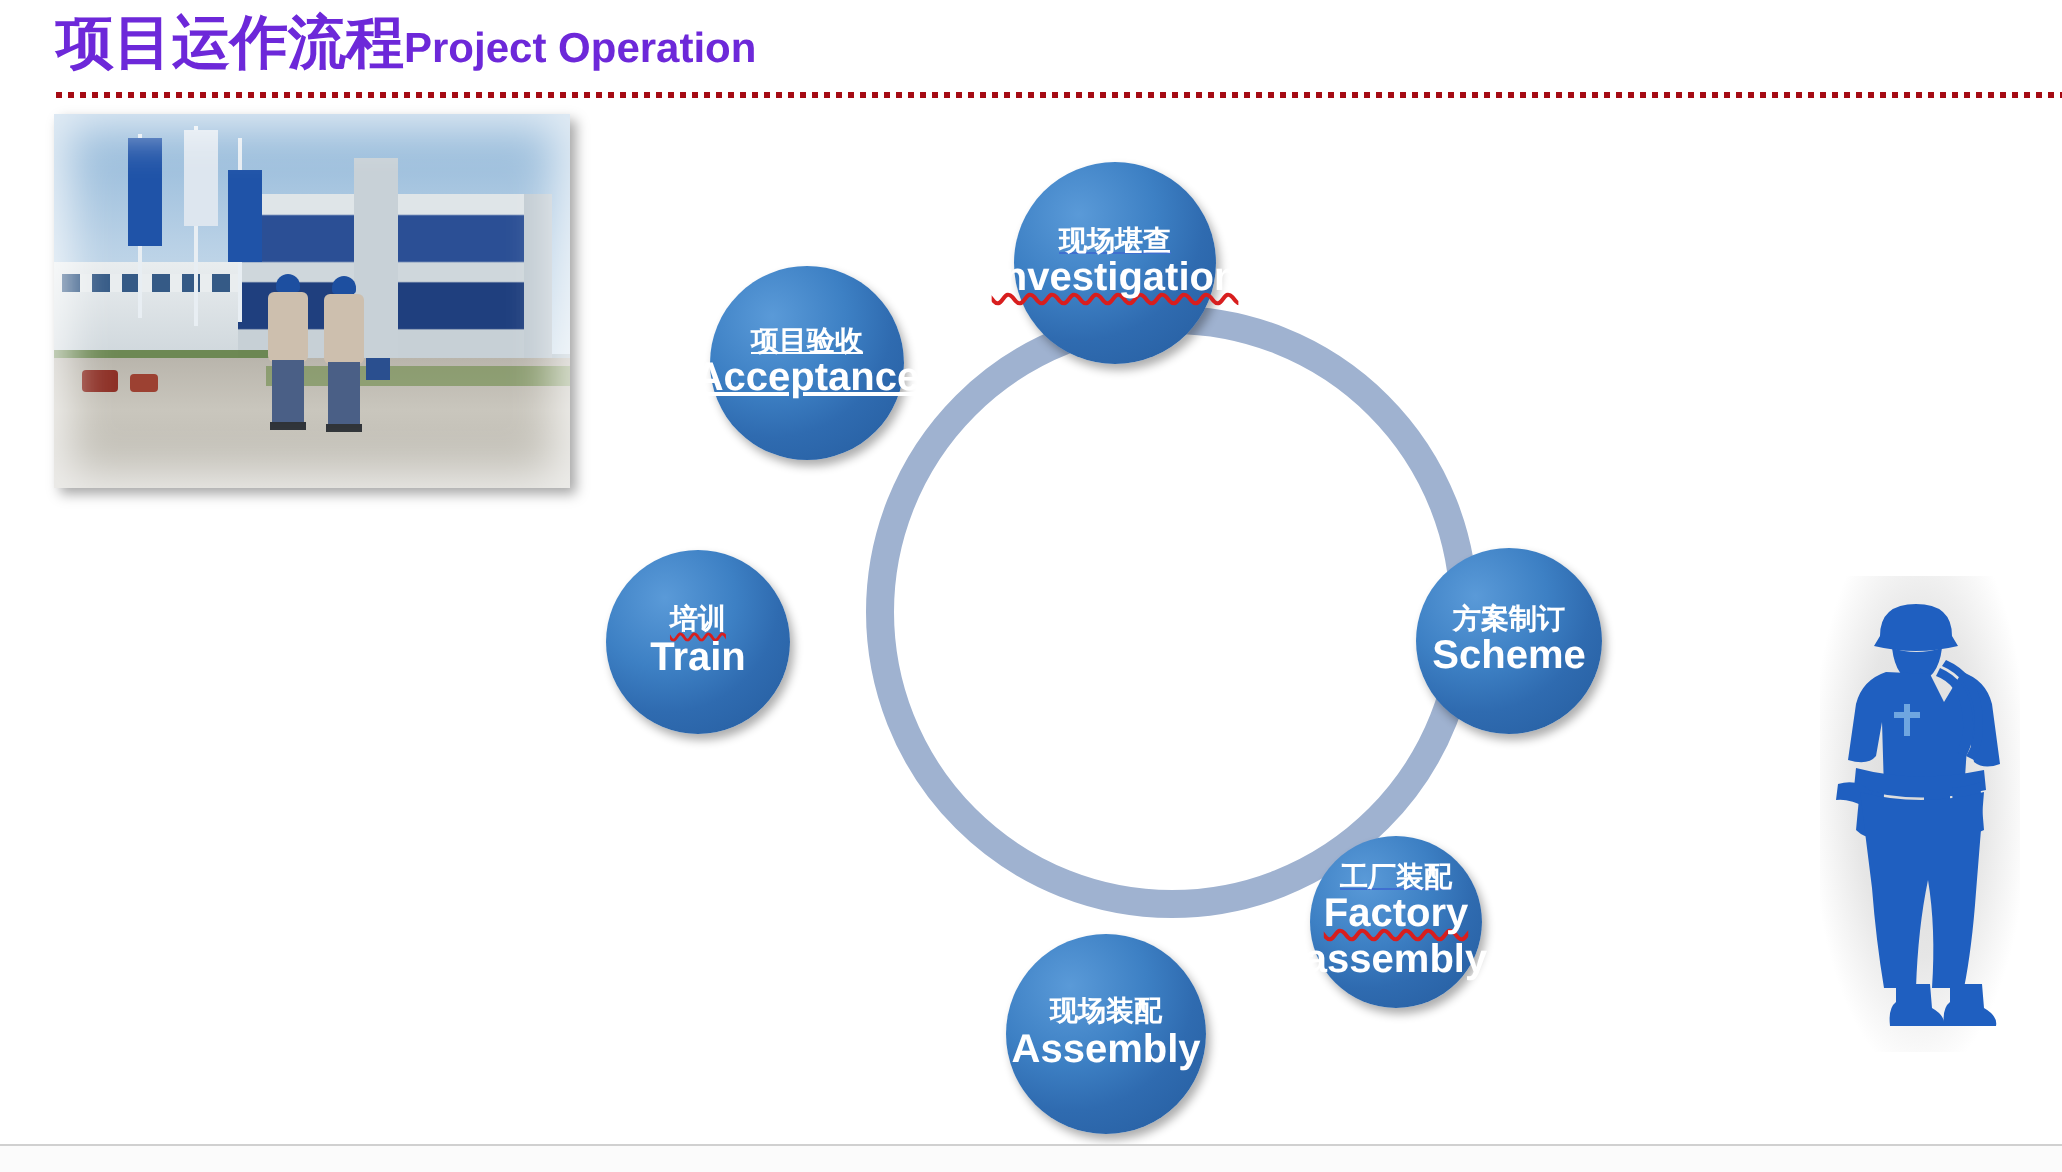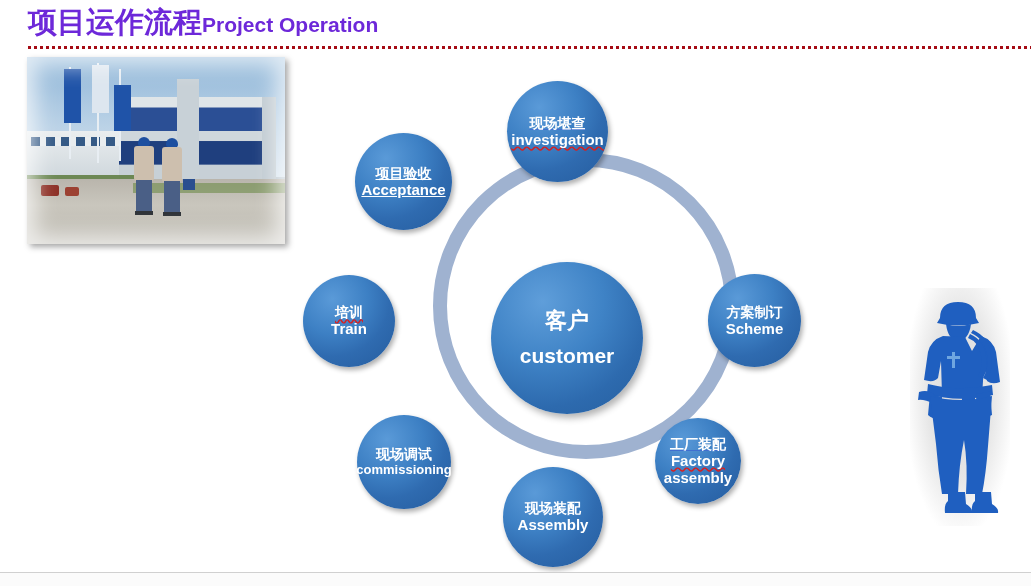--- a/index.html
+++ b/index.html
@@ -62,21 +62,21 @@
     position:absolute;border-radius:50%;
     background:
       radial-gradient(circle at 32% 26%, #5a9ad8 0%, #3d80c4 38%, #2f6bb0 62%, #255c9e 100%);
     box-shadow:2px 3px 5px rgba(0,0,0,.32);
     display:flex;align-items:center;justify-content:center;
     text-align:center;color:#ffffff;font-weight:bold;line-height:1.15;
     user-select:none;
   }
   .node .lbl{padding:0 4px;}
   .node .cn{display:block;font-size:14px;}
-  .node .en{display:block;font-size:15px;}
+  .node .en{display:block;font-size:20px;}
   .sq-red{text-decoration:underline;text-decoration-color:#d81e1e;
           text-decoration-style:wavy;text-decoration-skip-ink:none;}
   .sq-blue{text-decoration:underline;text-decoration-color:#3f6fd0;
           text-decoration-style:solid;text-decoration-skip-ink:none;}
   #center{
     position:absolute;left:205px;top:206px;width:152px;height:152px;
     background:radial-gradient(circle at 34% 26%, #5f9eda 0%, #3f83c6 40%, #2d6aae 70%, #265f9f 100%);
     box-shadow:3px 4px 7px rgba(0,0,0,.3);
   }
   #center .cn{font-size:22px;margin-bottom:10px;}
@@ -140,26 +140,20 @@
     <div class="shoe"></div>
   </div>
   <div class="toolbox" style="left:156px;top:122px;"></div>
   <div class="vignette"></div>
 </div>
 
 <div id="diagram">
 
   <div id="ring"></div>
 
-  <div id="center" class="node">
-    <div class="lbl">
-      <span class="cn">客户</span>
-      <span class="en">customer</span>
-    </div>
-  </div>
 
   <div id="n-investigation" class="node">
     <div class="lbl">
       <span class="cn sq-blue">现场堪查</span>
       <span class="en sq-red">investigation</span>
     </div>
   </div>
 
 
   <div id="n-scheme" class="node">
@@ -177,26 +171,20 @@
     </div>
   </div>
 
   <div id="n-assembly" class="node">
     <div class="lbl">
       <span class="cn">现场装配</span>
       <span class="en">Assembly</span>
     </div>
   </div>
 
-  <div id="n-commissioning" class="node">
-    <div class="lbl">
-      <span class="cn">现场调试</span>
-      <span class="en" style="font-size:13px;">commissioning</span>
-    </div>
-  </div>
 
   <div id="n-train" class="node">
     <div class="lbl">
       <span class="cn sq-red">培训</span>
       <span class="en">Train</span>
     </div>
   </div>
 
   <div id="n-acceptance" class="node">
     <div class="lbl">

